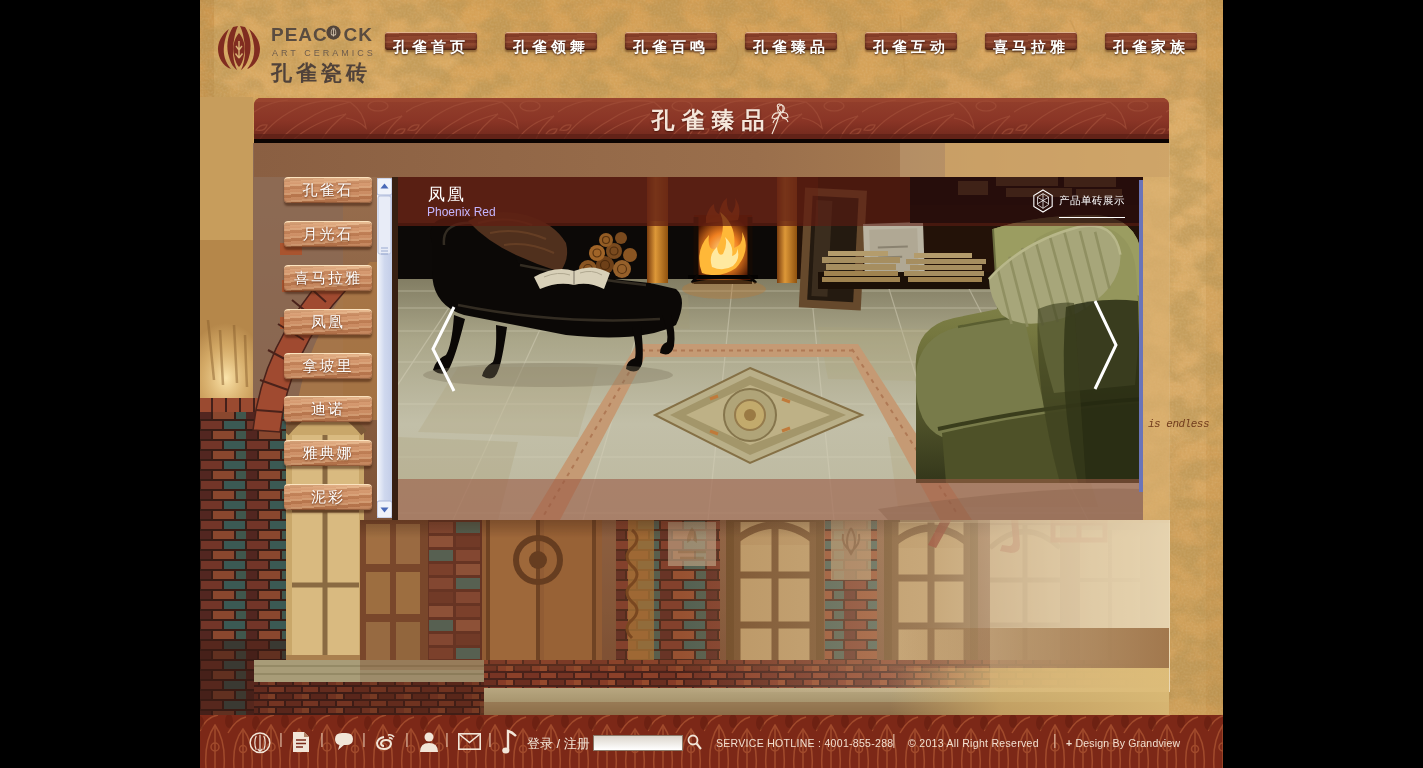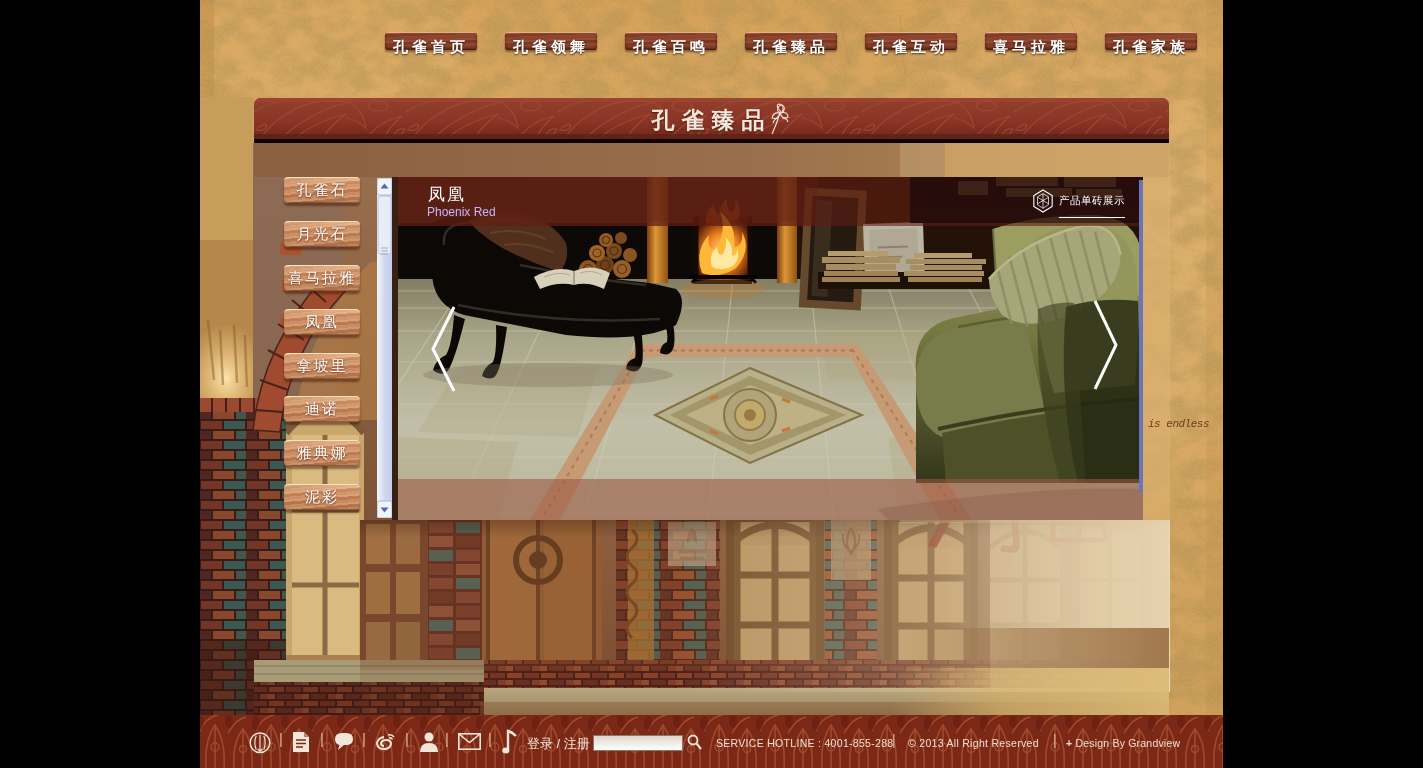--- a/index.html
+++ b/index.html
@@ -5,21 +5,21 @@
   html,body{margin:0;padding:0;background:#000;}
   #stage{position:relative;width:1423px;height:768px;background:#000;overflow:hidden;font-family:"Liberation Sans",sans-serif;}
   #content{position:absolute;left:200px;top:0;width:1023px;height:768px;overflow:hidden;}
   .abs{position:absolute;}
   .navbtn{position:absolute;top:32px;width:92px;height:18px;border-radius:2px;
     background:repeating-linear-gradient(178deg,rgba(200,130,90,0.25) 0 2px,rgba(90,30,15,0.18) 2px 5px,rgba(170,95,60,0.22) 5px 9px),
       linear-gradient(180deg,#aa6747 0%,#8d432c 12%,#813a28 45%,#88422c 70%,#71311f 100%);
     box-shadow:inset 0 1px 0 rgba(240,200,160,0.8), inset 0 -2px 3px rgba(30,5,0,0.55), 0 2px 2px rgba(60,25,5,0.45);
     color:#fff;text-align:center;line-height:30px;font-size:15px;font-weight:bold;letter-spacing:4px;
     text-shadow:0 1px 2px rgba(40,10,0,0.8);}
-  .sbtn{position:absolute;left:84px;width:76px;height:26px;border-radius:4px;
+  .sbtn{position:absolute;left:84px;width:88px;height:26px;border-radius:4px;
     background:repeating-linear-gradient(175deg,rgba(255,220,180,0.3) 0 2px,rgba(140,70,35,0.12) 2px 5px,rgba(235,180,140,0.25) 5px 8px),
       linear-gradient(180deg,#e2b48a 0%,#cf9268 25%,#c07f55 60%,#b5764e 100%);
     box-shadow:inset 0 1px 0 rgba(255,235,200,0.85), inset 0 -1px 1px rgba(90,40,15,0.5), 0 3px 2px rgba(60,25,10,0.5);
     color:#fff;text-align:center;line-height:26px;font-size:15px;letter-spacing:2px;
     text-shadow:0 1px 2px rgba(90,40,10,0.9);}
 </style>
 </head>
 <body>
 <div id="stage">
 <div id="content">
@@ -267,20 +267,41 @@
   <linearGradient id="hztan" x1="0" y1="0" x2="1" y2="0">
     <stop offset="0" stop-color="#d6b26b" stop-opacity="0"></stop>
     <stop offset="0.4" stop-color="#d6b26b" stop-opacity="0.7"></stop>
     <stop offset="1" stop-color="#dcba74" stop-opacity="0.92"></stop>
   </linearGradient>
   <rect x="690" y="668" width="279" height="47" fill="url(#hztan)"></rect>
 
   <text x="948" y="427" font-family="Liberation Mono, monospace" font-style="italic" font-size="11" fill="#713c1d" letter-spacing="-0.5">is endless</text>
 </svg>
 
+<div class="abs" style="left:14px;top:22px;width:360px;height:60px">
+
+  <svg class="abs" style="left:3px;top:2px" width="44" height="47" viewBox="0 0 44 47">
+    <g fill="#802c20">
+      <path d="M12 5 C4 11 1 19 1 25 C1 34 6 42 14 45 C8 38 6 30 7 22 C8 14 10 9 12 5 Z"></path>
+      <path d="M32 5 C40 11 43 19 43 25 C43 34 38 42 30 45 C36 38 38 30 37 22 C36 14 34 9 32 5 Z"></path>
+      <path d="M16 3 C10 12 9 24 12 33 C14 40 17 44 20 46 C16 38 15 26 17 16 C18 10 19 6 21 2 Z"></path>
+      <path d="M28 3 C34 12 35 24 32 33 C30 40 27 44 24 46 C28 38 29 26 27 16 C26 10 25 6 23 2 Z"></path>
+      <path d="M22 9 C17 15 15 23 17 31 C18 37 20 41 22 43 C24 41 26 37 27 31 C29 23 27 15 22 9 Z"></path>
+    </g>
+    <path d="M22 17 v17 M22 34 l-3.5 -4.5 M22 34 l3.5 -4.5 M22 26 l-3 -4 M22 26 l3 -4" stroke="#d8b276" stroke-width="1.4" fill="none"></path>
+  </svg>
+
+  <div class="abs" style="left:57px;top:2px;width:120px;font-size:19px;letter-spacing:1px;color:#5a4c40;font-weight:bold;transform:scaleY(0.95);">PEAC<span style="opacity:0">O</span>CK</div>
+  <svg class="abs" style="left:112px;top:3px" width="15" height="15" viewBox="0 0 16 16">
+    <circle cx="8" cy="8" r="7.6" fill="#52443a"></circle>
+    <path d="M8 3 C5.6 5 5 8 6 11 M8 3 C10.4 5 11 8 10 11 M8 4 v8 M8 12 l-2 -2.5 M8 12 l2 -2.5" stroke="#d9c8b2" stroke-width="0.9" fill="none"></path>
+  </svg>
+  <div class="abs" style="left:58px;top:26px;width:120px;font-size:9px;letter-spacing:3px;color:#6e5c4c;">ART CERAMICS</div>
+  <div class="abs" style="left:57px;top:37px;width:130px;font-size:21px;letter-spacing:4px;color:#50423a;font-weight:bold;">孔雀瓷砖</div>
+</div>
 
 <div class="abs" style="left:54px;top:98px;width:915px;height:41px;border-radius:7px 7px 0 0;overflow:hidden;background:#8e3828;">
   <svg width="915" height="41" viewBox="0 0 915 41">
     <defs>
       <linearGradient id="bang" x1="0" y1="0" x2="0" y2="1">
         <stop offset="0" stop-color="#93402c"></stop>
         <stop offset="0.55" stop-color="#8a3526"></stop>
         <stop offset="1" stop-color="#6f281c"></stop>
       </linearGradient>
       <pattern id="feathers" width="152" height="41" patternUnits="userSpaceOnUse">

